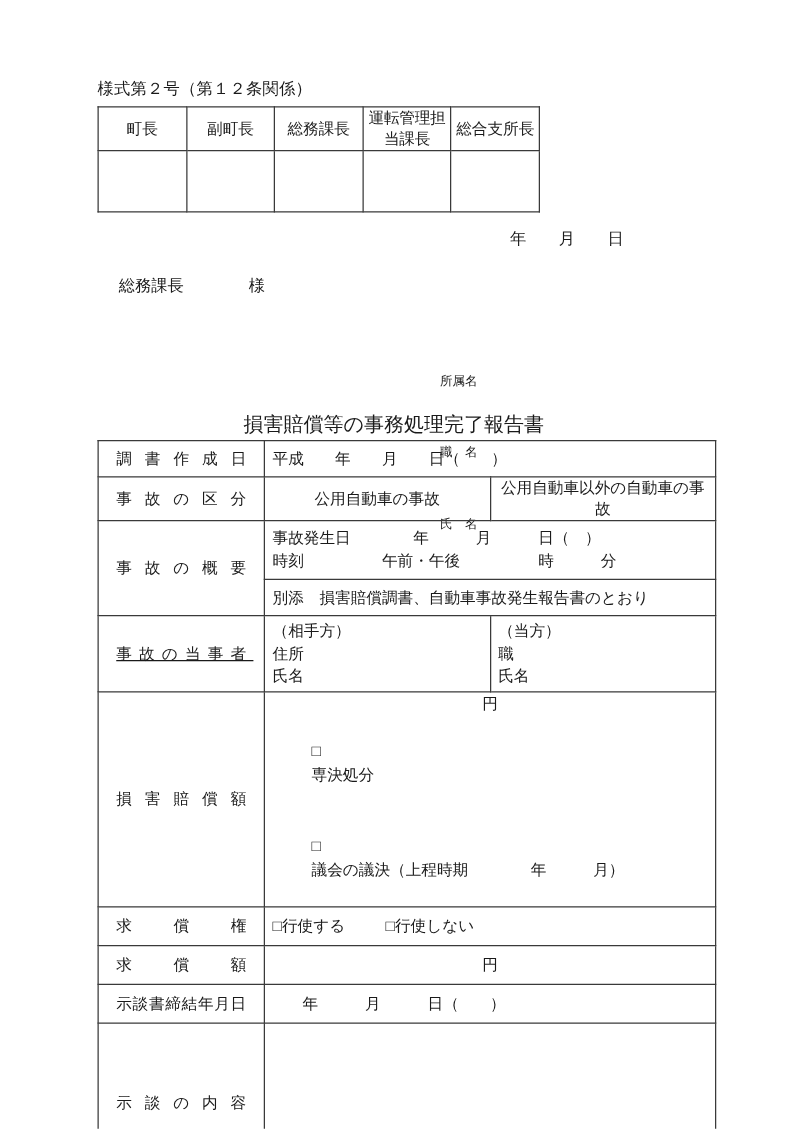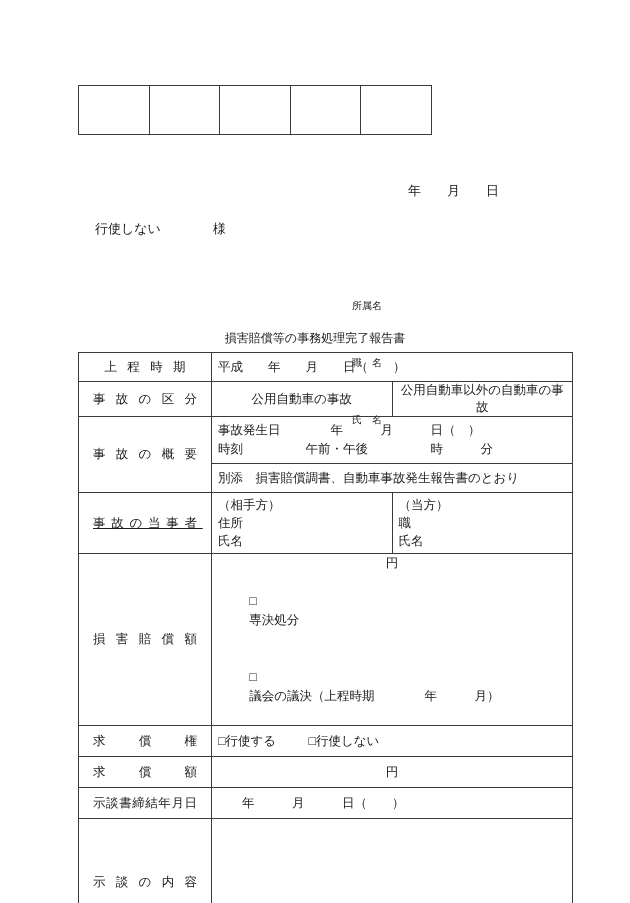--- a/index.html
+++ b/index.html
@@ -64,21 +64,21 @@
   
   #date-line   { left: 408px; top: 182px; font-size: 13px; }
   #addressee   { left: 95px;  top: 220px; font-size: 13px; }
   #signer-block{ left: 352px; top: 258px; font-size: 10px; line-height: 19px; }
 
   
   #doc-title {
     left: 0; top: 330px;
     width: 630px;
     text-align: center;
-    font-size: 12px;
+    font-size: 16px;
     white-space: pre;
   }
 
   
   #main-table {
     position: absolute;
     left: 78px;
     top: 352px;
     width: 495px;
     border-collapse: collapse;
@@ -128,50 +128,58 @@
     left: 78px;
     top: 832px;
     font-size: 12.5px;
   }
 </style>
 </head>
 <body>
 
 <div class="page">
 
+  <div class="abs" id="form-number">様式第２号（第１２条関係）</div>
 
   <table id="stamp-table">
     <tbody>
+        <tr class="head">
+      <td>町長</td>
+      <td>副町長</td>
+      <td>総務課長</td>
+      <td class="tiny">運転管理担当課長</td>
+      <td>総合支所長</td>
+    </tr>
     <tr class="body">
       <td></td>
       <td></td>
       <td></td>
       <td></td>
       <td></td>
     </tr>
   </tbody>
     </table>
 
   <div class="abs" id="date-line">年　　月　　日</div>
 
-  <div class="abs" id="addressee">行使しない　　　　様</div>
+  <div class="abs" id="addressee">総務課長　　　　様</div>
 
   <div class="abs" id="signer-block">
     <span class="line">所属名</span>
     <span class="line">職　名</span>
     <span class="line">氏　名</span>
   </div>
 
   <div class="abs" id="doc-title">損害賠償等の事務処理完了報告書</div>
 
   <table id="main-table">
 
     <tbody>
         <tr>
-      <td class="rowlabel h28"><span class="spread" style="letter-spacing: 10.38px; margin-right: -10.38px;">上程時期</span></td>
+      <td class="rowlabel h28"><span class="spread" style="letter-spacing: 10.38px; margin-right: -10.38px;">調書作成日</span></td>
       <td class="val h28" colspan="2">平成　　年　　月　　日（　　）</td>
     </tr>
 
     <tr>
       <td class="rowlabel h28"><span class="spread" style="letter-spacing: 10.3px; margin-right: -10.3px;">事故の区分</span></td>
       <td class="ctr h28" style="width:190px">公用自動車の事故</td>
       <td class="ctr h28">公用自動車以外の自動車の事故</td>
     </tr>
 
     <tr>

